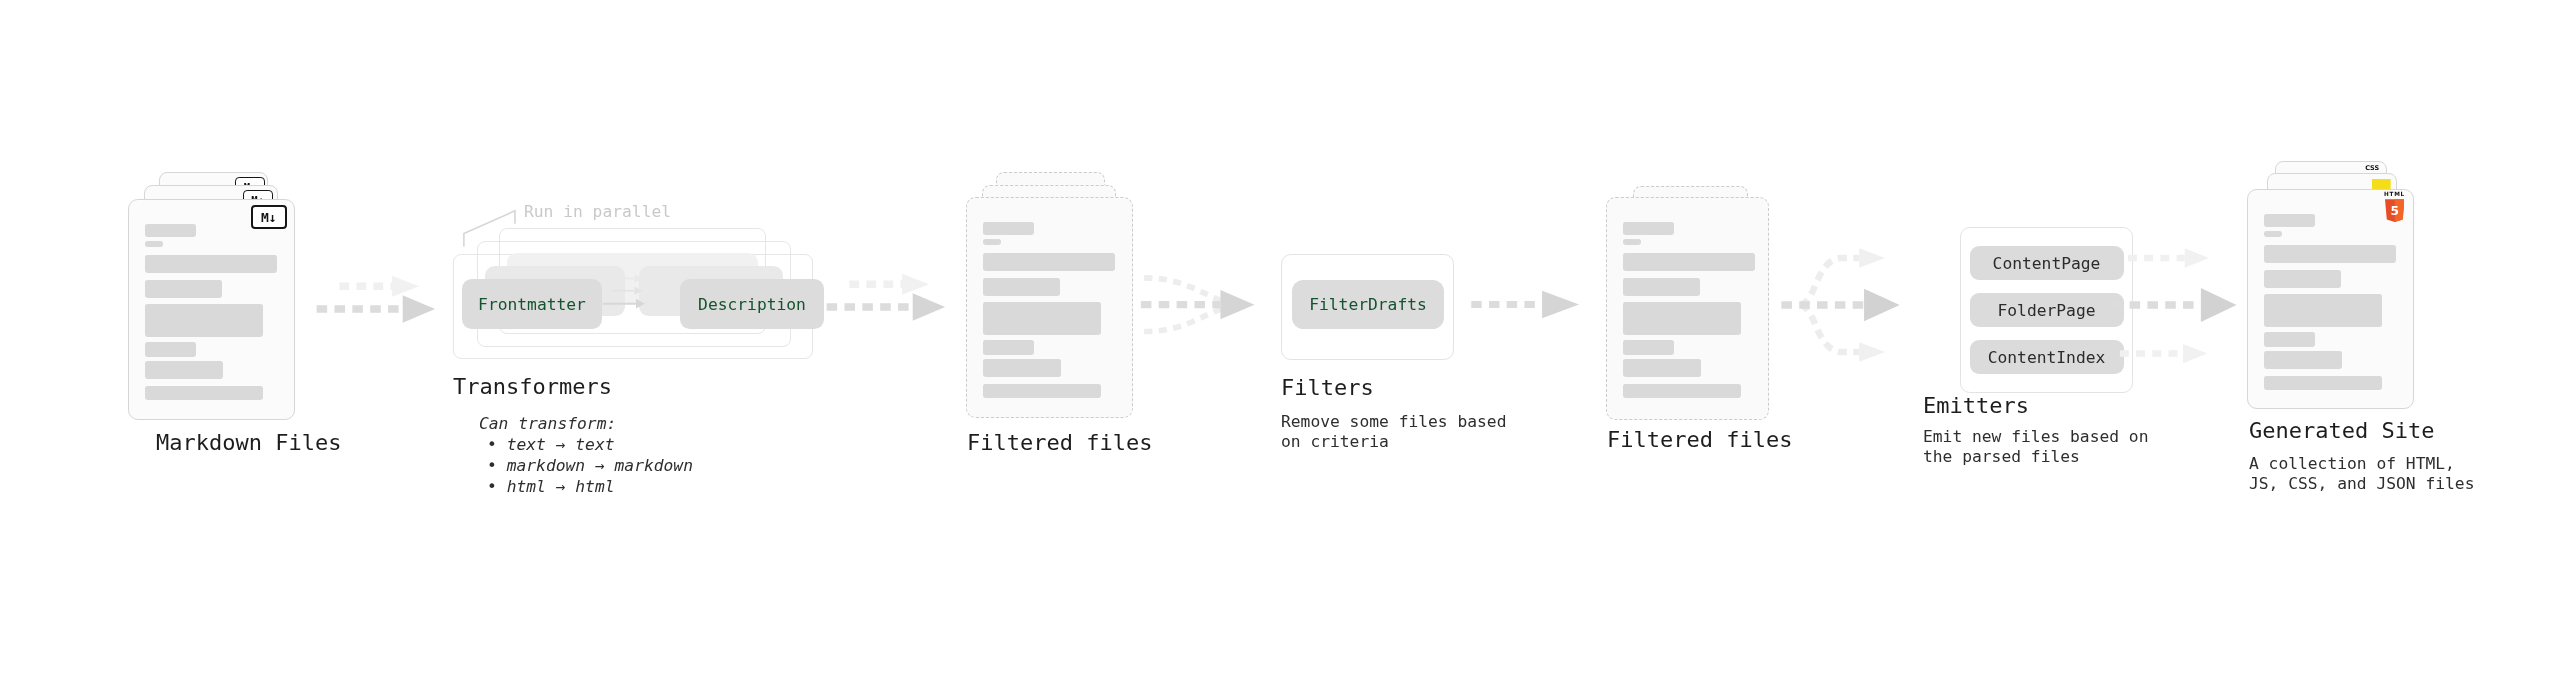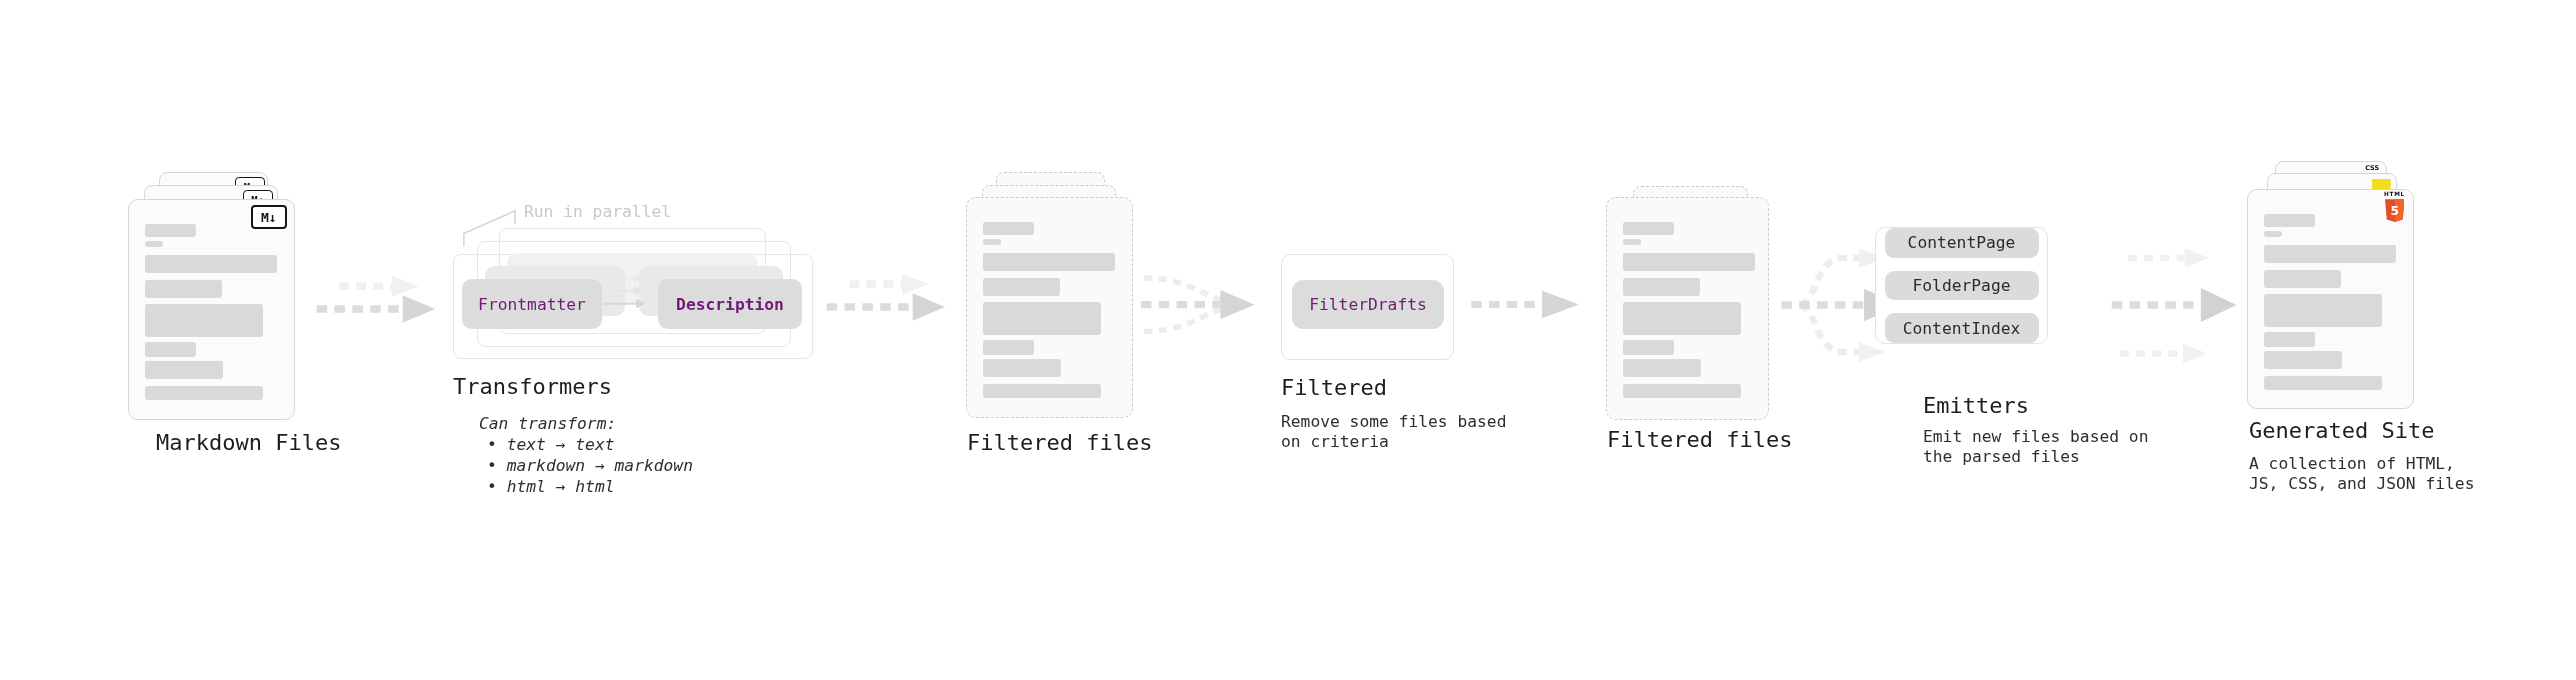--- a/index.html
+++ b/index.html
@@ -16,21 +16,21 @@
     background:#fff;font-weight:bold;font-size:13px;display:flex;align-items:center;justify-content:center;color:#151515;}
   .md-badge.small{width:28.4px;height:17px;font-size:10.6px;border-width:1.6px;top:4.1px;right:4.1px;}
   
   .h{position:absolute;font-size:22px;color:#1d1d1d;white-space:nowrap;}
   .sub{position:absolute;font-size:16.3px;color:#2e2e2e;line-height:20.3px;white-space:nowrap;}
   .sub .indent{padding-left:8.1px;line-height:21px;}
   .note{position:absolute;font-size:16.3px;color:#c9c9c9;white-space:nowrap;}
   
   .tbox{position:absolute;border:1.6px solid #e6e6e6;border-radius:8.1px;background:transparent;box-sizing:border-box;}
   .pill{position:absolute;border-radius:9.8px;background:#dcdcdc;display:flex;align-items:center;justify-content:center;
-    font-size:16.3px;color:#701a75;}
+    font-size:16.3px;color:#14532d;}
   .pill.ghost1{background:#e9e9e9;}
   .pill.ghost2{background:#f1f1f1;}
   
   .cbox{position:absolute;border:1.6px solid #e3e3e3;border-radius:9.8px;background:#ffffff;box-sizing:border-box;}
   .epill{border-radius:9px;background:#dbdbdb;display:flex;align-items:center;justify-content:center;
     font-size:16.3px;color:#2b2b2b;width:154px;height:34px;}
   
   .css-badge{position:absolute;top:3.3px;right:4.9px;width:18px;text-align:center;line-height:1;}
   .css-badge .t{font-size:6.5px;font-weight:bold;color:#111;font-family:"DejaVu Sans","Liberation Sans",sans-serif;}
   .js-badge{position:absolute;top:4.9px;right:4.9px;line-height:0;}
@@ -92,21 +92,21 @@
   <svg class="abs" style="left:597px;top:271px;" width="65" height="41" viewBox="0 0 80 50">
     <line x1="20" y1="9" x2="46" y2="9" stroke="#e9e9e9" stroke-width="2"></line>
       <polygon points="46,4 56,9 46,14" fill="#e9e9e9"></polygon>
     <line x1="18" y1="24" x2="46" y2="24" stroke="#e3e3e3" stroke-width="2"></line>
       <polygon points="46,19 56,24 46,29" fill="#e3e3e3"></polygon>
     <line x1="7" y1="40" x2="48" y2="40" stroke="#d7d7d7" stroke-width="2.5"></line>
       <polygon points="48,34 59,40 48,46" fill="#d7d7d7"></polygon>
   </svg>
 
   <div class="pill" style="left:462px;top:279px;width:140px;height:50px;">Frontmatter</div>
-  <div class="pill" style="left:658px;top:279px;width:144px;height:50px;font-weight:bold;">Description</div>
+  <div class="pill" style="left:680px;top:279px;width:144px;height:50px;">Description</div>
 
   <div class="h" style="left:453px;top:374px;">Transformers</div>
   <div class="sub" style="left:479px;top:414px;font-style:italic;">
     <div>Can transform:</div>
     <div class="indent">• text → text</div>
     <div class="indent">• markdown → markdown</div>
     <div class="indent">• html → html</div>
   </div>
 
   <svg class="abs" style="left:825px;top:271px;" width="138" height="59" viewBox="0 0 170 72">
@@ -132,21 +132,21 @@
 
   <svg class="abs" style="left:1136px;top:268px;" width="138" height="75" viewBox="0 0 170 92">
     <path d="M 10,12 C 55,12 75,28 105,40" fill="none" stroke="#ededed" stroke-width="7" stroke-dasharray="10 8"></path>
     <path d="M 10,78 C 55,78 75,62 105,50" fill="none" stroke="#ededed" stroke-width="7" stroke-dasharray="10 8"></path>
     <line x1="6" y1="45" x2="104" y2="45" stroke="#dcdcdc" stroke-width="9" stroke-dasharray="13 9"></line>
     <polygon points="104,27 146,45 104,63" fill="#d5d5d5"></polygon>
   </svg>
 
   <div class="cbox" style="left:1281px;top:254px;width:173px;height:106px;"></div>
   <div class="pill" style="left:1292px;top:280px;width:152px;height:49px;border-radius:11.4px;">FilterDrafts</div>
-  <div class="h" style="left:1281px;top:375px;">Filtered</div>
+  <div class="h" style="left:1281px;top:375px;">Filters</div>
   <div class="sub" style="left:1281px;top:412px;">
     <div>Remove some files based</div>
     <div>on criteria</div>
   </div>
 
   <svg class="abs" style="left:1469px;top:286px;" width="122" height="37" viewBox="0 0 150 46">
     <line x1="2" y1="23" x2="90" y2="23" stroke="#dcdcdc" stroke-width="9" stroke-dasharray="13 9"></line>
     <polygon points="90,6 136,23 90,40" fill="#d5d5d5"></polygon>
   </svg>
 
@@ -165,21 +165,21 @@
 
   <svg class="abs" style="left:1778px;top:241px;" width="134" height="128" viewBox="0 0 165 158">
     <path d="M 28,79 C 48,72 46,26 76,21 L 100,21" fill="none" stroke="#ededed" stroke-width="8" stroke-dasharray="11 8"></path>
     <polygon points="100,9 132,21 100,33" fill="#f0f0f0"></polygon>
     <path d="M 28,79 C 48,86 46,132 76,137 L 100,137" fill="none" stroke="#ededed" stroke-width="8" stroke-dasharray="11 8"></path>
     <polygon points="100,125 132,137 100,149" fill="#f0f0f0"></polygon>
     <line x1="4" y1="79" x2="106" y2="79" stroke="#dcdcdc" stroke-width="9" stroke-dasharray="13 9"></line>
     <polygon points="106,59 150,79 106,99" fill="#d2d2d2"></polygon>
   </svg>
 
-  <div class="cbox" style="left:1875px;top:227px;width:173px;height:117px;display:flex;flex-direction:column;align-items:center;justify-content:center;gap:13px;">
+  <div class="cbox" style="left:1960px;top:227px;width:173px;height:166px;display:flex;flex-direction:column;align-items:center;justify-content:center;gap:13px;">
     <div class="epill">ContentPage</div>
     <div class="epill">FolderPage</div>
     <div class="epill">ContentIndex</div>
   </div>
   <div class="h" style="left:1923px;top:393px;">Emitters</div>
   <div class="sub" style="left:1923px;top:427px;">
     <div>Emit new files based on</div>
     <div>the parsed files</div>
   </div>
 

